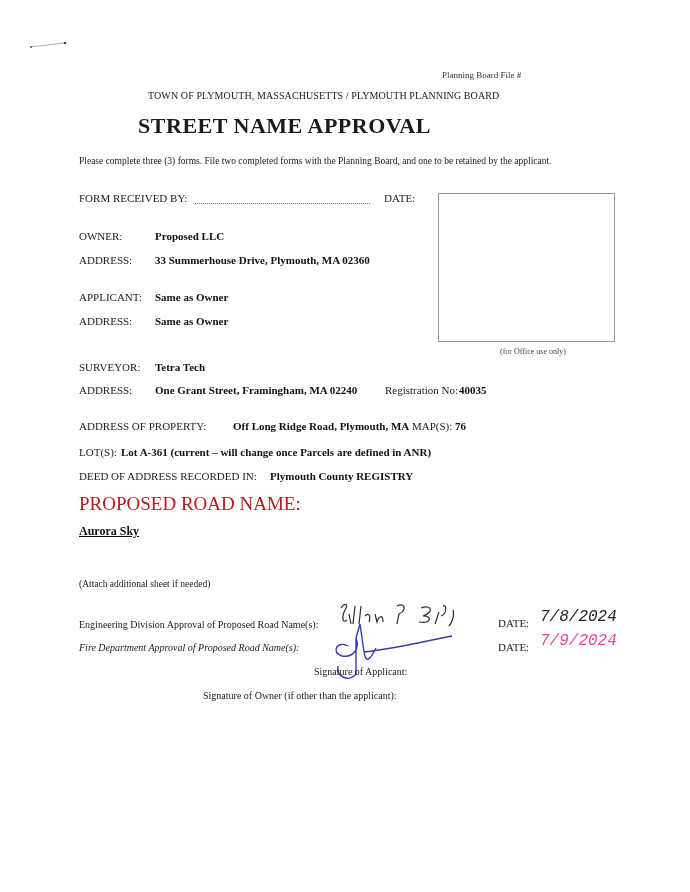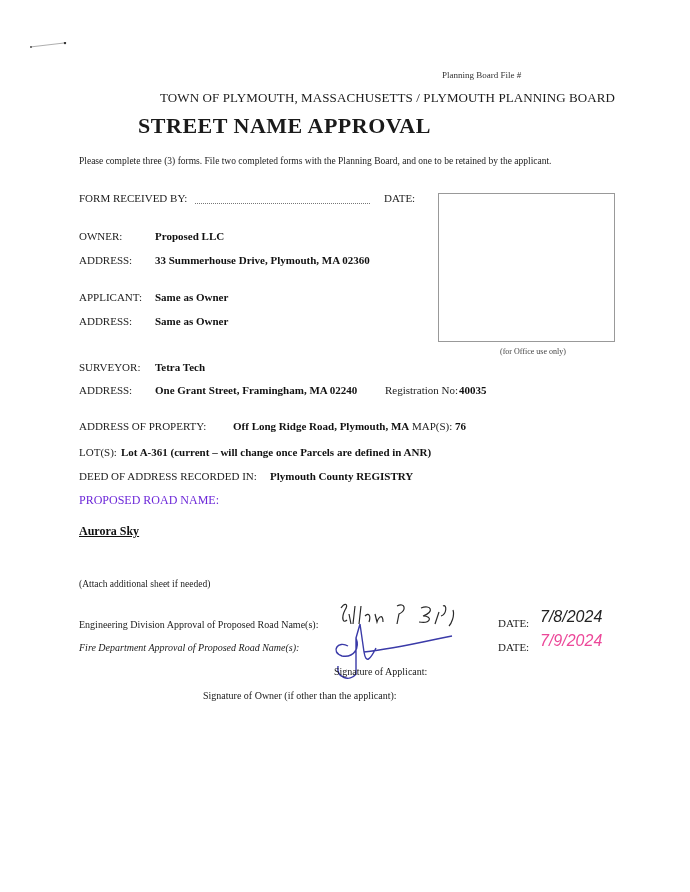--- a/index.html
+++ b/index.html
@@ -5,30 +5,30 @@
   html, body { margin:0; padding:0; }
   body {
     width:690px; height:892px; background:#ffffff; position:relative; overflow:hidden;
     font-family:"Liberation Serif", "DejaVu Serif", serif; color:#1a1a1a;
   }
   .abs { position:absolute; white-space:nowrap; }
   .lbl { font-size:11px; color:#222; }
   .val { font-size:11px; font-weight:bold; color:#111; }
   .scan-mark { position:absolute; left:28px; top:42px; width:40px; height:6px; }
   .file-no { left:442px; top:70px; font-size:9px; color:#333; }
-  .town { left:160px; top:90px; font-size:13px; letter-spacing:0.1px; }
+  .town { left:148px; top:90px; font-size:10px; letter-spacing:0.1px; }
   .title { left:0; width:569px; text-align:center; top:113px; font-size:22px; font-weight:bold; letter-spacing:0.5px; }
   .instr { left:79px; top:156px; font-size:9.5px; }
   .line { position:absolute; border-bottom:1px dotted #777; }
   .office-box { position:absolute; left:438px; top:193px; width:175px; height:147px; border:1px solid #999; }
   .office-note { left:500px; top:347px; font-size:8px; color:#444; }
-  .road-hdr { left:79px; top:493px; font-size:12px; color:#6d28d9; }
+  .road-hdr { left:79px; top:493px; font-size:19px; color:#b91c1c; }
   .road-name { left:79px; top:524px; font-size:12px; font-weight:bold; text-decoration:underline; color:#111; }
   .attach { left:79px; top:579px; font-size:9.5px; }
-  .hand { font-family:Liberation Sans, sans-serif; font-style:italic; }
+  .hand { font-family:Liberation Mono, monospace; font-style:italic; }
   svg.sig { position:absolute; }
 </style>
 </head>
 <body>
 
 <svg class="scan-mark" viewBox="0 0 40 6">
   <line x1="2" y1="5" x2="36" y2="1" stroke="#999" stroke-width="0.8"></line>
   <circle cx="37" cy="1" r="1.2" fill="#333"></circle>
   <circle cx="3" cy="5" r="1" fill="#555"></circle>
 </svg>
@@ -84,14 +84,14 @@
 <div class="abs lbl" style="left:498px;top:617px;">DATE:</div>
 <div class="abs hand" style="left:540px;top:608px;font-size:16px;color:#222;">7/8/2024</div>
 
 <div class="abs" style="left:79px;top:642px;font-size:10px;font-style:italic;">Fire Department Approval of Proposed Road Name(s):</div>
 <svg class="sig" style="left:320px;top:618px;" width="150" height="70" viewBox="0 0 150 70">
   <path d="M28 28 C18 22, 10 34, 22 38 C34 40, 40 30, 36 20 L40 6 L44 34 C46 46, 50 42, 56 30 M36 20 L36 56 C30 64, 16 60, 18 48 M44 34 C80 30, 110 22, 132 18" stroke="#3a3aa8" stroke-width="1.4" fill="none"></path>
 </svg>
 <div class="abs lbl" style="left:498px;top:641px;">DATE:</div>
 <div class="abs hand" style="left:540px;top:632px;font-size:16px;color:#ec4899;">7/9/2024</div>
 
-<div class="abs" style="left:334px;top:666px;font-size:10px;">Signature of Applicant:</div>
+<div class="abs" style="left:314px;top:666px;font-size:10px;">Signature of Applicant:</div>
 <div class="abs" style="left:203px;top:690px;font-size:10px;">Signature of Owner (if other than the applicant):</div>
 
 </body></html>

